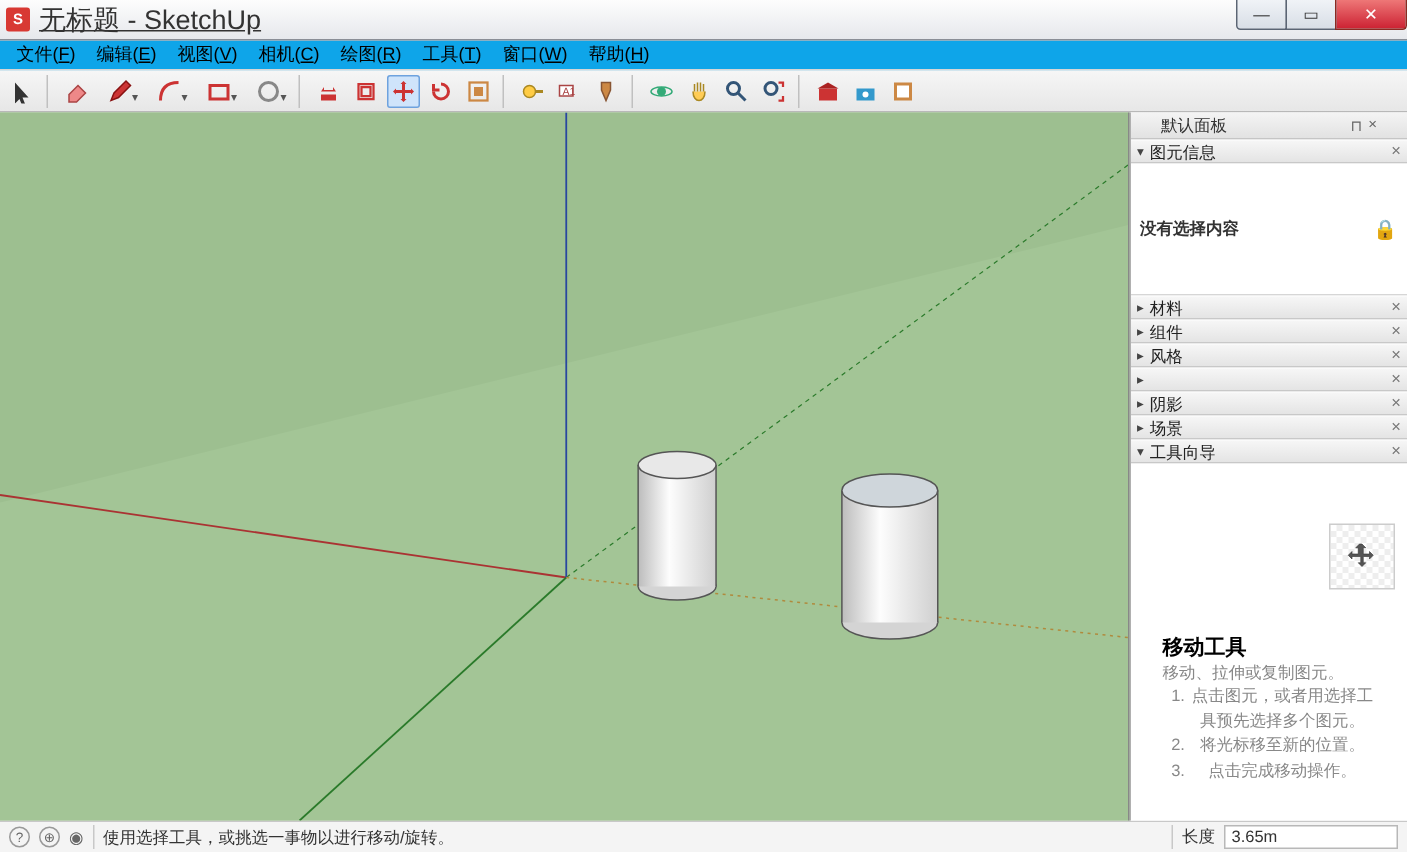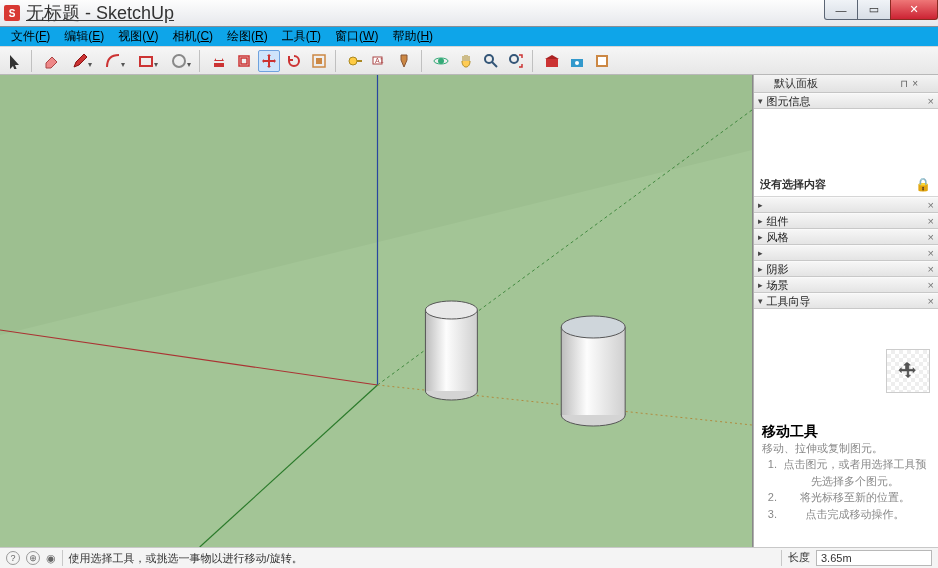--- a/index.html
+++ b/index.html
@@ -37,23 +37,23 @@
 
 .right-panel { width:185px; background:#f0f0f0; display:flex; flex-direction:column; border-left:1px solid #b0b0b0; font-size:11px; }
 .panel-head { height:18px; background:linear-gradient(#f4f4f4,#e2e2e2); border-bottom:1px solid #c5c5c5; display:flex; align-items:center; padding:0 20px; justify-content:space-between; }
 .panel-head .ph-title { font-weight:normal; color:#333; }
 .panel-head .ph-icons { display:flex; gap:4px; color:#666; font-size:10px;}
 .section-head { height:16px; background:linear-gradient(#f6f6f6,#e4e4e4); border-top:1px solid #fafafa; border-bottom:1px solid #c8c8c8; display:flex; align-items:center; padding:0 4px; justify-content:space-between; cursor:default; }
 .section-head .caret { font-size:9px; color:#444; margin-right:4px; }
 .section-head .s-title { flex:1; color:#222; }
 .section-head .s-close { color:#777; font-size:11px; }
 .section-body { background:#fff; border-bottom:1px solid #d6d6d6; padding:4px 6px; font-size:11px; color:#333; }
-.entity-info-body { height:88px; display:flex; justify-content:space-between; align-items:flex-end;}
+.entity-info-body { height:88px; display:flex; justify-content:space-between; align-items:center;}
 .entity-info-body .lock { color:#555; font-size:13px; }
-.instructor-body { background:#fff; flex:1; padding:6px 8px; overflow:hidden; position:relative; }
+.instructor-body { background:#fff; flex:1; padding:6px 21px; overflow:hidden; position:relative; }
 .instructor-body .cursor-preview { width:44px; height:44px; border:1px solid #ccc; background:repeating-conic-gradient(#eee 0 25%, #fff 0 50%) 0 0/8px 8px; position:absolute; right:8px; top:40px; display:flex; align-items:center; justify-content:center; }
 .cursor-preview svg { width:20px; height:20px; }
 .instructor-body h3 { font-size:14px; font-weight:bold; margin-top:108px; }
 .instructor-body .subtext { color:#888; font-size:11px; margin-bottom:0; }
 .instructor-body h4 { font-size:11px; font-weight:bold; color:#333; margin-top:6px; }
 .instructor-body ol { list-style:decimal; margin-left:18px; color:#888; font-size:11px; line-height:1.5;text-align:center; }
 
 
 .statusbar { height:21px; background:#f4f4f4; border-top:1px solid #c8c8c8; display:flex; align-items:center; font-size:11px; color:#333; }
 .status-left { display:flex; align-items:center; gap:6px; padding:0 6px; flex:1; }
@@ -271,20 +271,21 @@
       <span class="s-title">图元信息</span>
       <span class="s-close">×</span>
     </div>
     <div class="section-body entity-info-body">
       <span style="font-weight:bold">没有选择内容</span>
       <span class="lock">🔒</span>
     </div>
 
     <div class="section-head">
       <span class="caret">▸</span>
+      <span class="s-title">材料</span>
       <span class="s-close">×</span>
     </div>
     <div class="section-head">
       <span class="caret">▸</span>
       <span class="s-title">组件</span>
       <span class="s-close">×</span>
     </div>
     <div class="section-head">
       <span class="caret">▸</span>
       <span class="s-title">风格</span>

